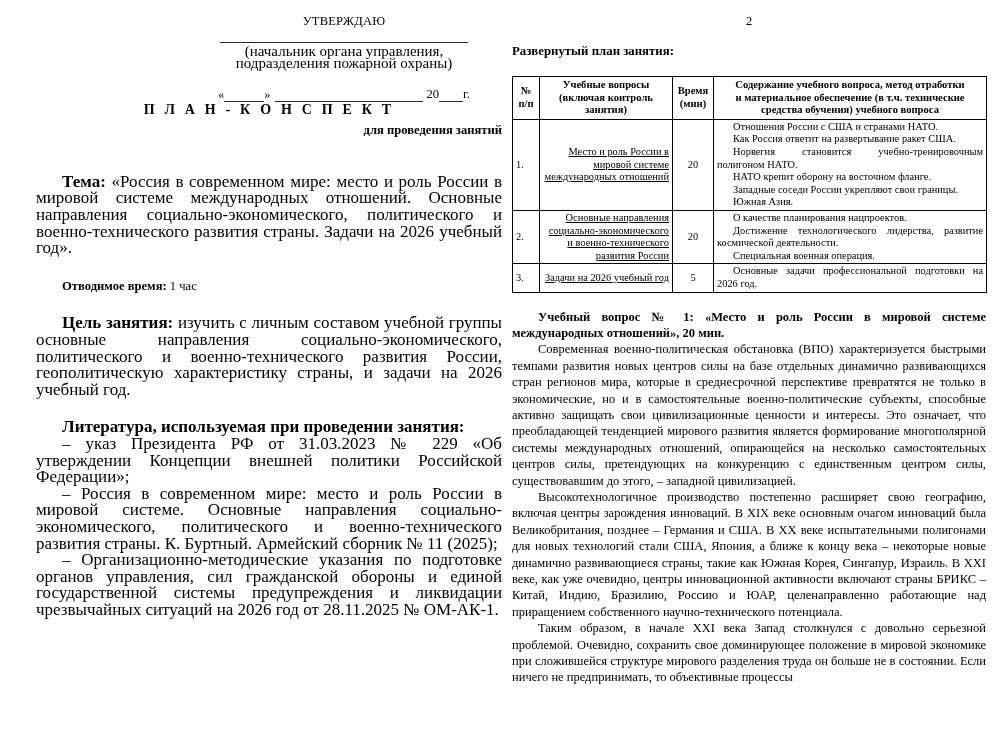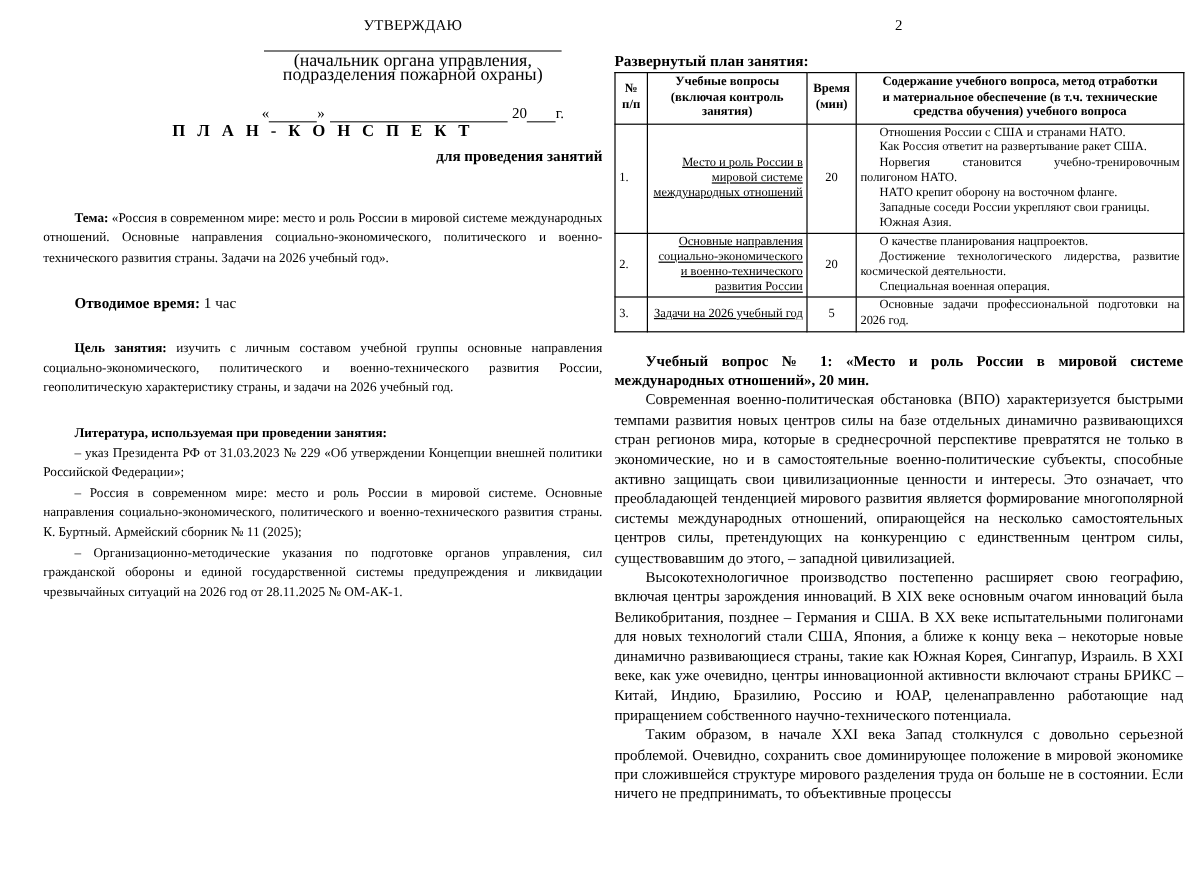--- a/index.html
+++ b/index.html
@@ -107,21 +107,21 @@
     flex: 1;
     border-bottom: 1.4px solid #2a2a2a;
     height: 13px;
     margin-left: 6px;
     margin-right: 18px;
   }
 
   
   p.para {
     margin: 0;
-    font-size: 11px;
+    font-size: 17px;
     line-height: 16.6px;
     text-align: justify;
     text-indent: 26px;
     -webkit-hyphens: none;
     hyphens: none;
   }
   p.para.dash { text-indent: 26px; }
   .gap-lg { height: 21px; }
   .gap-md { height: 14px; }
   b { font-weight: bold; }
@@ -137,21 +137,21 @@
 
   
   .page-num {
     text-align: center;
     font-size: 12.4px;
     margin-bottom: 15px;
   }
   .sect-title {
     font-weight: bold;
     font-size: 12.8px;
-    margin-bottom: 1px;
+    margin-bottom: 17px;
   }
   table.plan {
     border-collapse: collapse;
     width: 474px;
     table-layout: fixed;
   }
   table.plan th, table.plan td {
     border: 1px solid #000;
     padding: 1px 3px;
     font-size: 10.4px;

